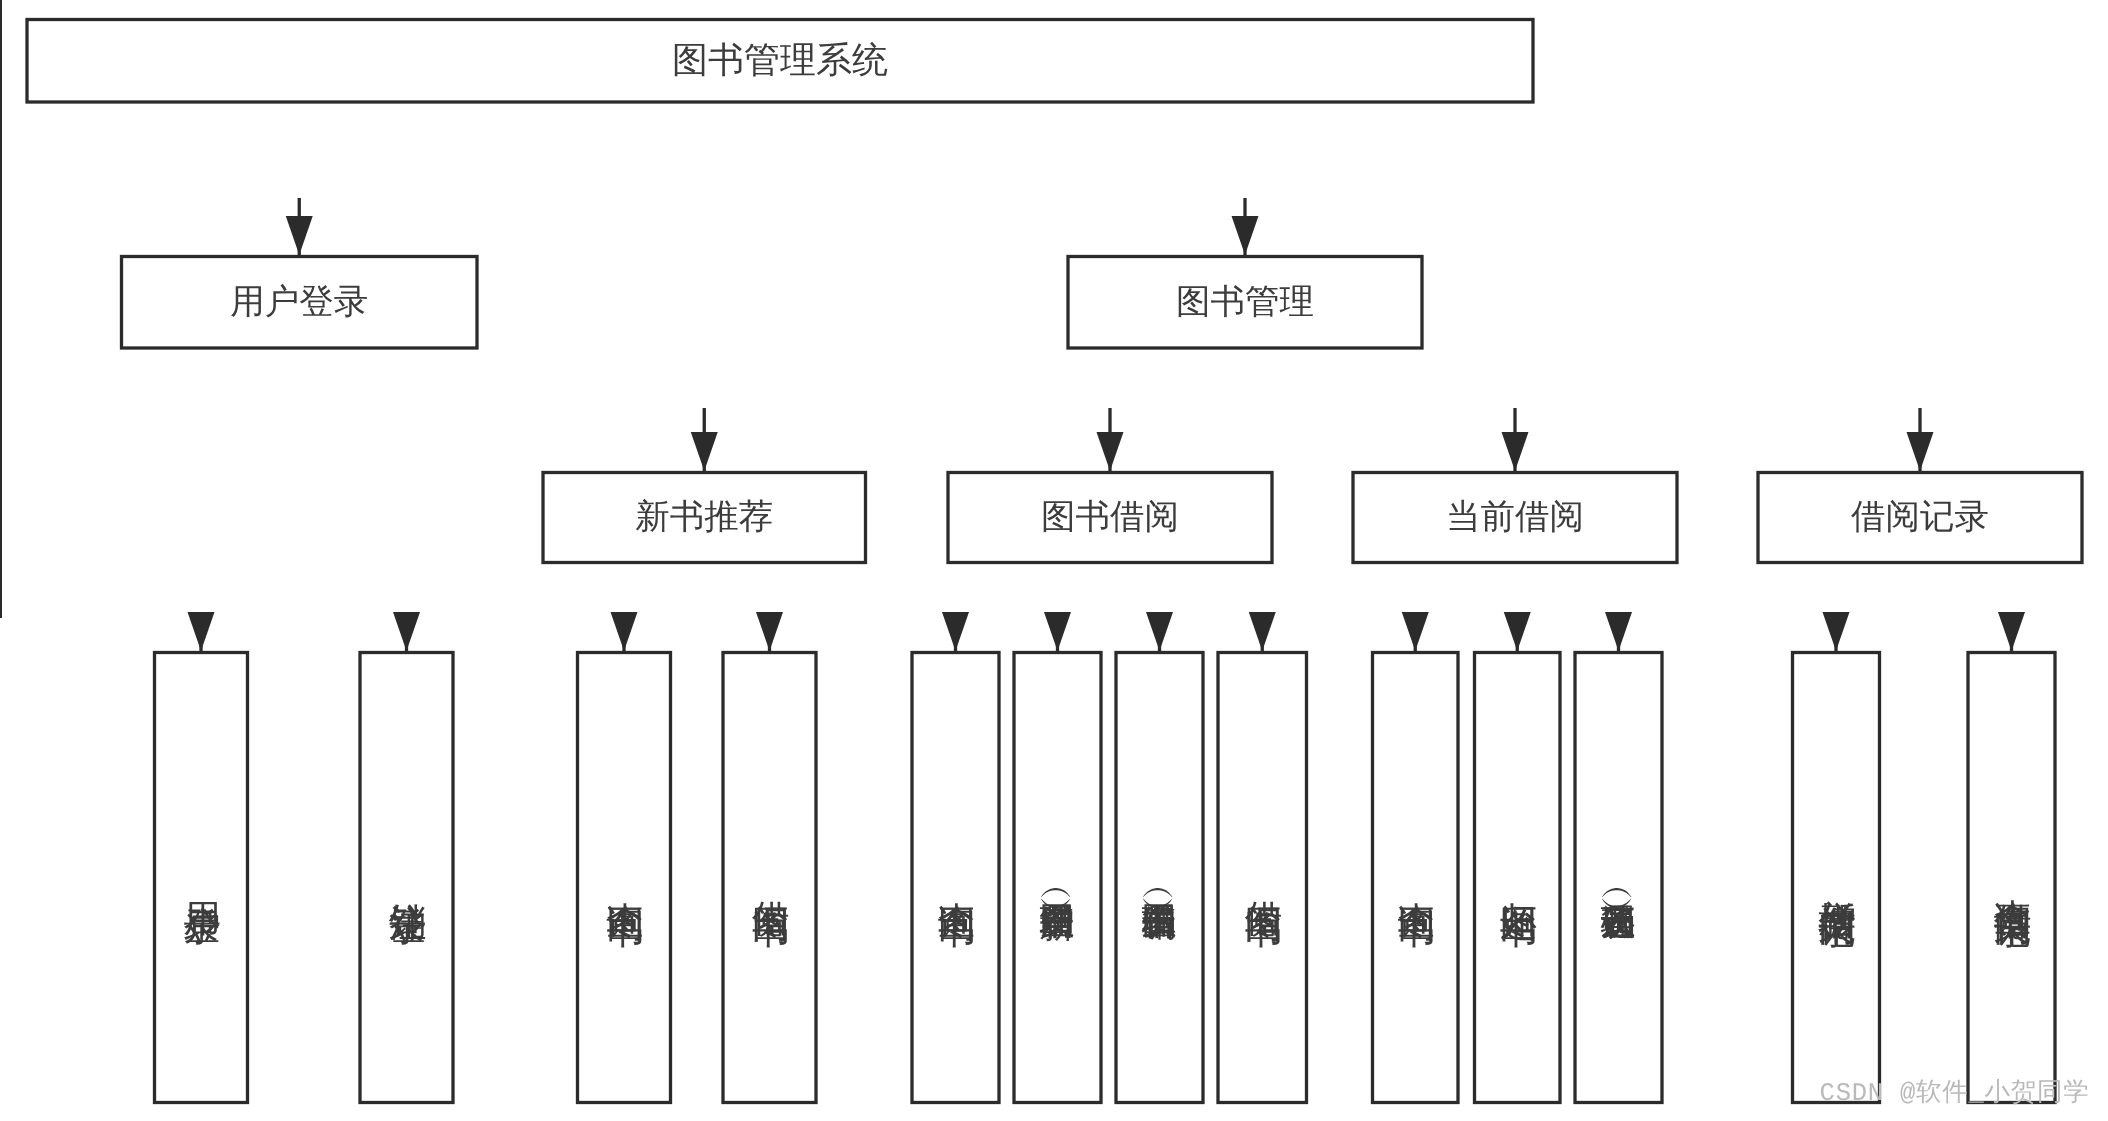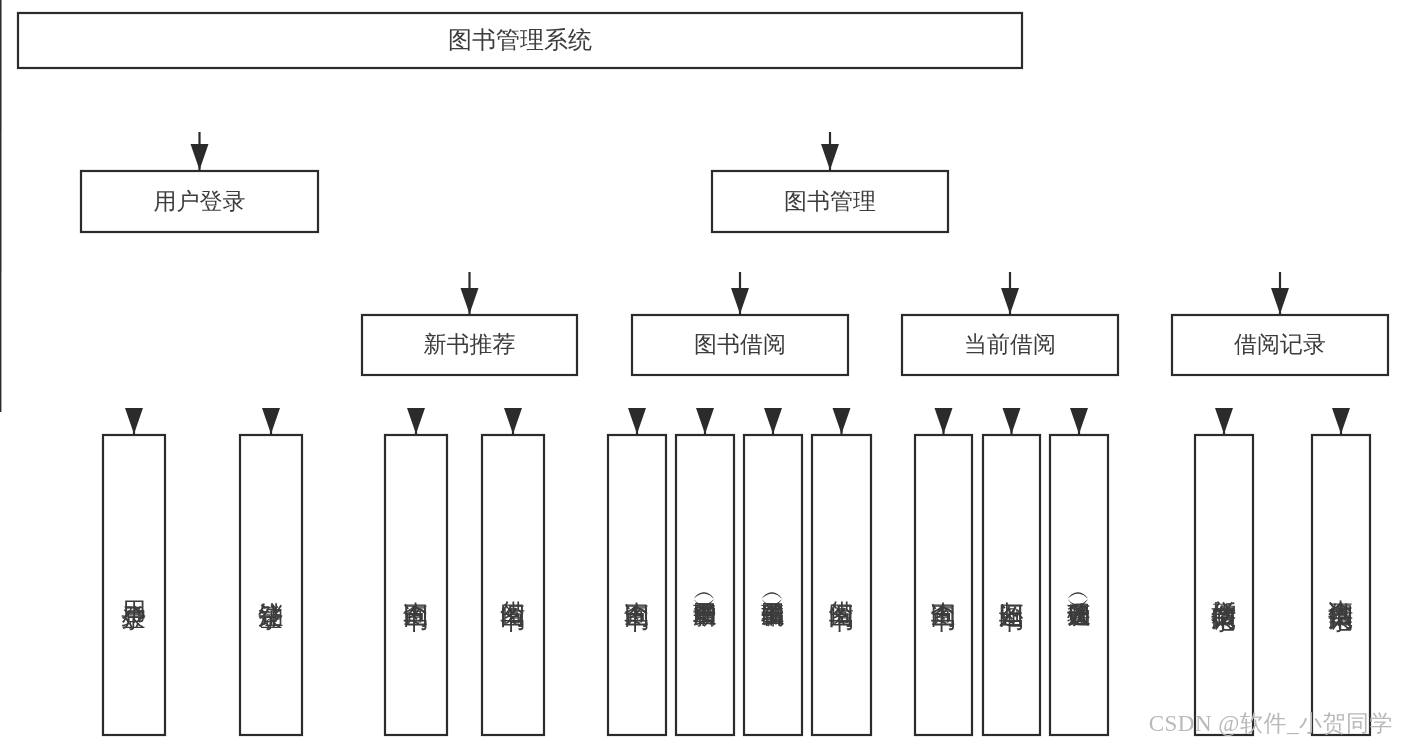--- a/index.html
+++ b/index.html
@@ -68,22 +68,22 @@
     line-height: 1.06;
     letter-spacing: 2px;
     color: #3c3c3c;
     white-space: nowrap;
     text-align: center;
   }
   .watermark {
     position: absolute;
     right: 12px;
     bottom: 8px;
-    font-family: Liberation Serif, serif;
-    font-size: 23px;
+    font-family: Liberation Mono, monospace;
+    font-size: 17px;
     color: #b9b9b9;
     letter-spacing: 0.5px;
     white-space: nowrap;
   }
 </style>
 </head>
 <body>
 
 <div id="stage">
   <svg id="diagram-svg" viewBox="0 0 1405 747">

